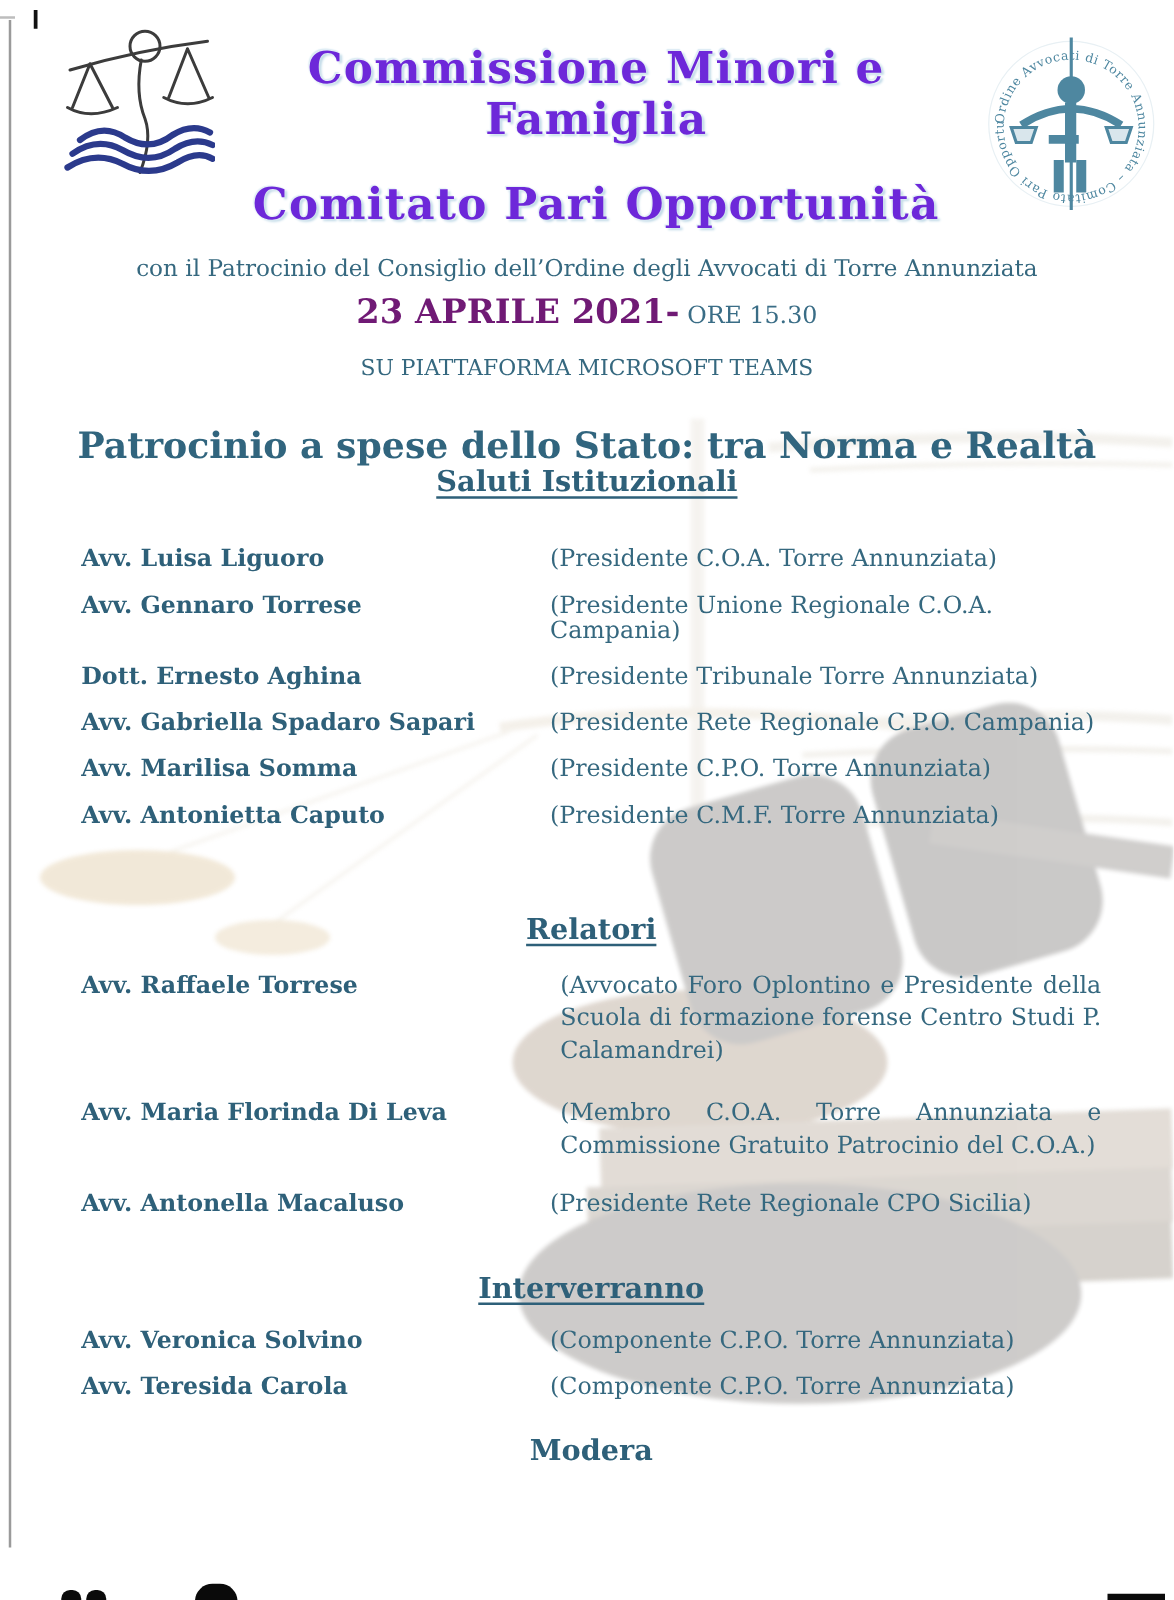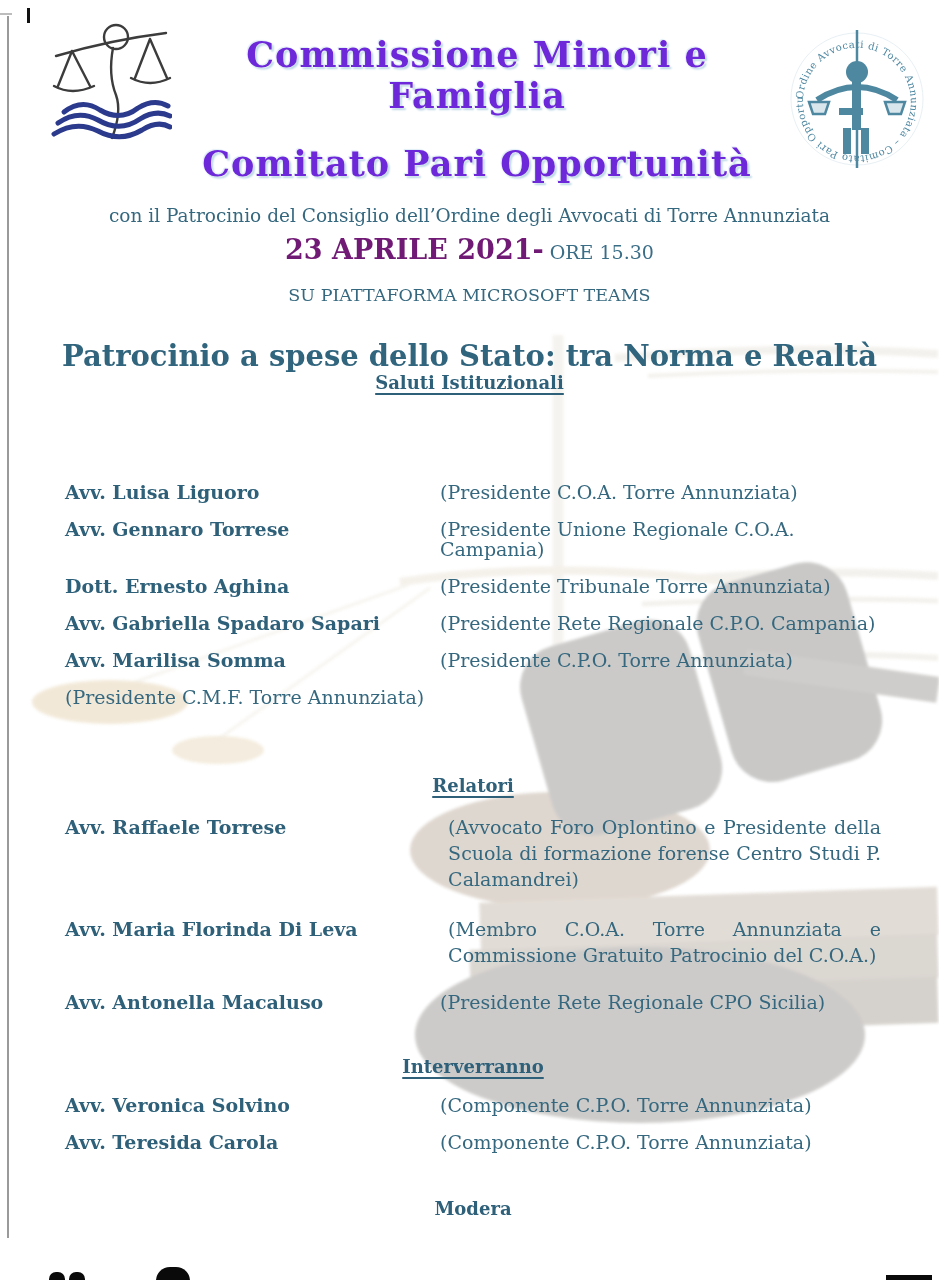--- a/index.html
+++ b/index.html
@@ -20,34 +20,34 @@
   .stamp{position:absolute;right:6px;top:20px;width:152px;height:158px;}
   
   .line{position:absolute;left:0;width:939px;text-align:center;color:#35687f;}
   .patronage{top:205px;font-size:18.5px;}
   .dateline{top:234px;}
   .date-bold{font-weight:bold;font-size:27px;color:#701a75;}
   .date-time{font-size:19px;color:#3a6d86;}
   .platform{top:285px;font-size:17.5px;}
   .event-title{top:310px;font-weight:bold;font-size:29px;color:#31657e;margin-top:29px;}
   .heading-saluti{top:372px;}
-  .sec-heading{font-weight:bold;font-size:18px;color:#2e6079;}
+  .sec-heading{font-weight:bold;font-size:23px;color:#2e6079;}
   .underlined{text-decoration:underline;text-underline-offset:4px;text-decoration-thickness:2px;}
   
-  .speakers{position:absolute;left:65px;top:482px;width:816px;color:#35687f;}
+  .speakers{position:absolute;left:65px;top:437px;width:816px;color:#35687f;}
   .srow{display:flex;align-items:flex-start;margin-bottom:17px;}
   .srow .name{width:375px;font-weight:bold;font-size:19px;line-height:20px;color:#2e6079;}
   .srow .role{width:441px;font-size:19px;line-height:20px;}
   .srow.multi{margin-bottom:24px;gap:15px;}
   .srow.multi .role{text-align:justify;line-height:26px;}
   .srow.multi .name{line-height:26px;}
   .mid-heading{text-align:center;margin:0 0 18px 0;}
   .gap-relatori{margin-top:68px;}
   .gap-interv{margin-top:44px;}
-  .gap-modera{margin-top:46px;margin-bottom:22px;}
+  .gap-modera{margin-top:28px;margin-bottom:22px;}
   
   .cut{position:absolute;background:#0a0a0a;}
   .cut-a1{left:49px;top:1272px;width:16px;height:10px;border-radius:7px 7px 0 0;}
   .cut-a2{left:69px;top:1272px;width:16px;height:10px;border-radius:7px 7px 0 0;}
   .cut-b{left:156px;top:1267px;width:34px;height:14px;border-radius:16px 16px 0 0;}
   .cut-c{left:886px;top:1275px;width:46px;height:5px;}
 </style>
 </head>
 <body>
 
@@ -146,20 +146,21 @@
     </div>
     <div class="srow">
       <div class="name">Avv. Gabriella Spadaro Sapari</div>
       <div class="role">(Presidente Rete Regionale C.P.O. Campania)</div>
     </div>
     <div class="srow">
       <div class="name">Avv. Marilisa Somma</div>
       <div class="role">(Presidente C.P.O. Torre Annunziata)</div>
     </div>
     <div class="srow">
+      <div class="name">Avv. Antonietta Caputo</div>
       <div class="role">(Presidente C.M.F. Torre Annunziata)</div>
     </div>
 
     <div class="mid-heading gap-relatori sec-heading underlined">Relatori</div>
 
     <div class="srow multi">
       <div class="name">Avv. Raffaele Torrese</div>
       <div class="role">(Avvocato Foro Oplontino e Presidente della Scuola di formazione forense Centro Studi P. Calamandrei)</div>
     </div>
     <div class="srow multi">

